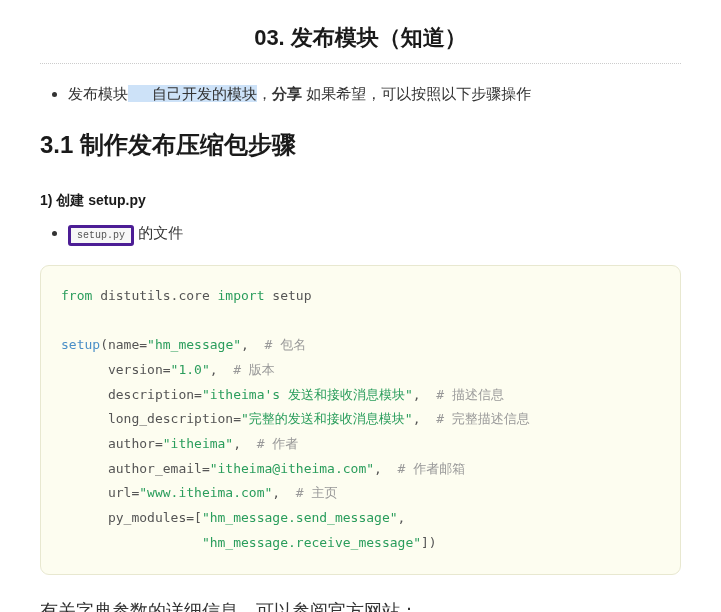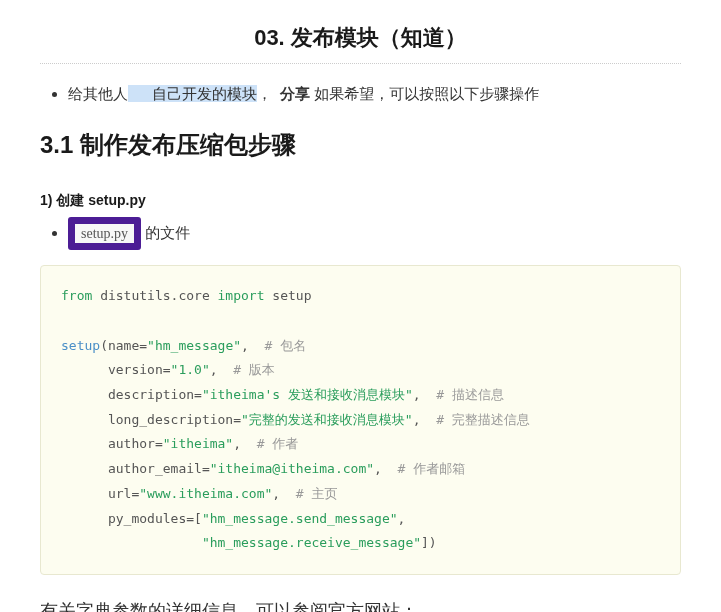--- a/index.html
+++ b/index.html
@@ -16,46 +16,46 @@
       font-weight: 700;
       color: #1a1a1a;
       padding-bottom: 8px;
       border-bottom: 1px dotted #ccc;
       margin-bottom: 18px;
       text-align: center;
     }
     ul.bullet { list-style: disc; padding-left: 28px; margin-bottom: 20px; }
     ul.bullet li { font-size: 15px; color: #333; }
     .highlight-sel { background: #cde2f8; padding-left: 24px; }
-    .bold { font-weight: 700; margin-left: 8px; }
+    .bold { font-weight: 700; }
     h3.sub-title {
       font-size: 24px;
       font-weight: 700;
       color: #1a1a1a;
       margin: 20px 0 24px 0;
     }
     h4.step-title {
       font-size: 14px;
       font-weight: 700;
       color: #1a1a1a;
       margin: 16px 0 10px 0;
     }
     .code-inline {
-      font-family: Liberation Serif, serif;
-      font-size: 14px;
+      font-family: Liberation Mono, monospace;
+      font-size: 10px;
       background: #f7f7f7;
-      border: 7px solid #4c1d95;
+      border: 3px solid #4c1d95;
       border-radius: 3px;
       padding: 2px 6px;
       color: #555;
     }
     .code-block {
       background: #fdfdf0;
       border: 1px solid #e8e8d0;
-      border-radius: 4px;
+      border-radius: 9px;
       padding: 18px 20px;
       margin: 16px 0 22px 0;
       font-family: "SFMono-Regular", Consolas, Menlo, monospace;
       font-size: 13px;
       line-height: 1.9;
       overflow-x: auto;
       white-space: pre;
     }
     .tok-kw { color: #2a9d5c; font-weight: 500; }
     .tok-fn { color: #4a8fc7; }
@@ -64,21 +64,21 @@
     .tok-pl { color: #555; }
     .footer-text { font-size: 18px; color: #333; margin-top: 16px; margin-bottom: 10px; }
   </style>
 </head>
 <body>
 
 <h2 class="main-title">03. 发布模块（知道）</h2>
 
 <ul class="bullet">
   <li>
-    <span>给其他人</span><span class="highlight-sel">自己开发的模块</span><span>，</span><span class="bold">分享</span><span> 如果希望，可以按照以下步骤操作</span>
+    <span>发布模块</span><span class="highlight-sel">自己开发的模块</span><span>，</span><span class="bold">分享</span><span> 如果希望，可以按照以下步骤操作</span>
   </li>
 </ul>
 
 <h3 class="sub-title">3.1 制作发布压缩包步骤</h3>
 
 <h4 class="step-title">1) 创建 setup.py</h4>
 
 <ul class="bullet">
   <li>
     <span class="code-inline">setup.py</span><span> 的文件</span>

